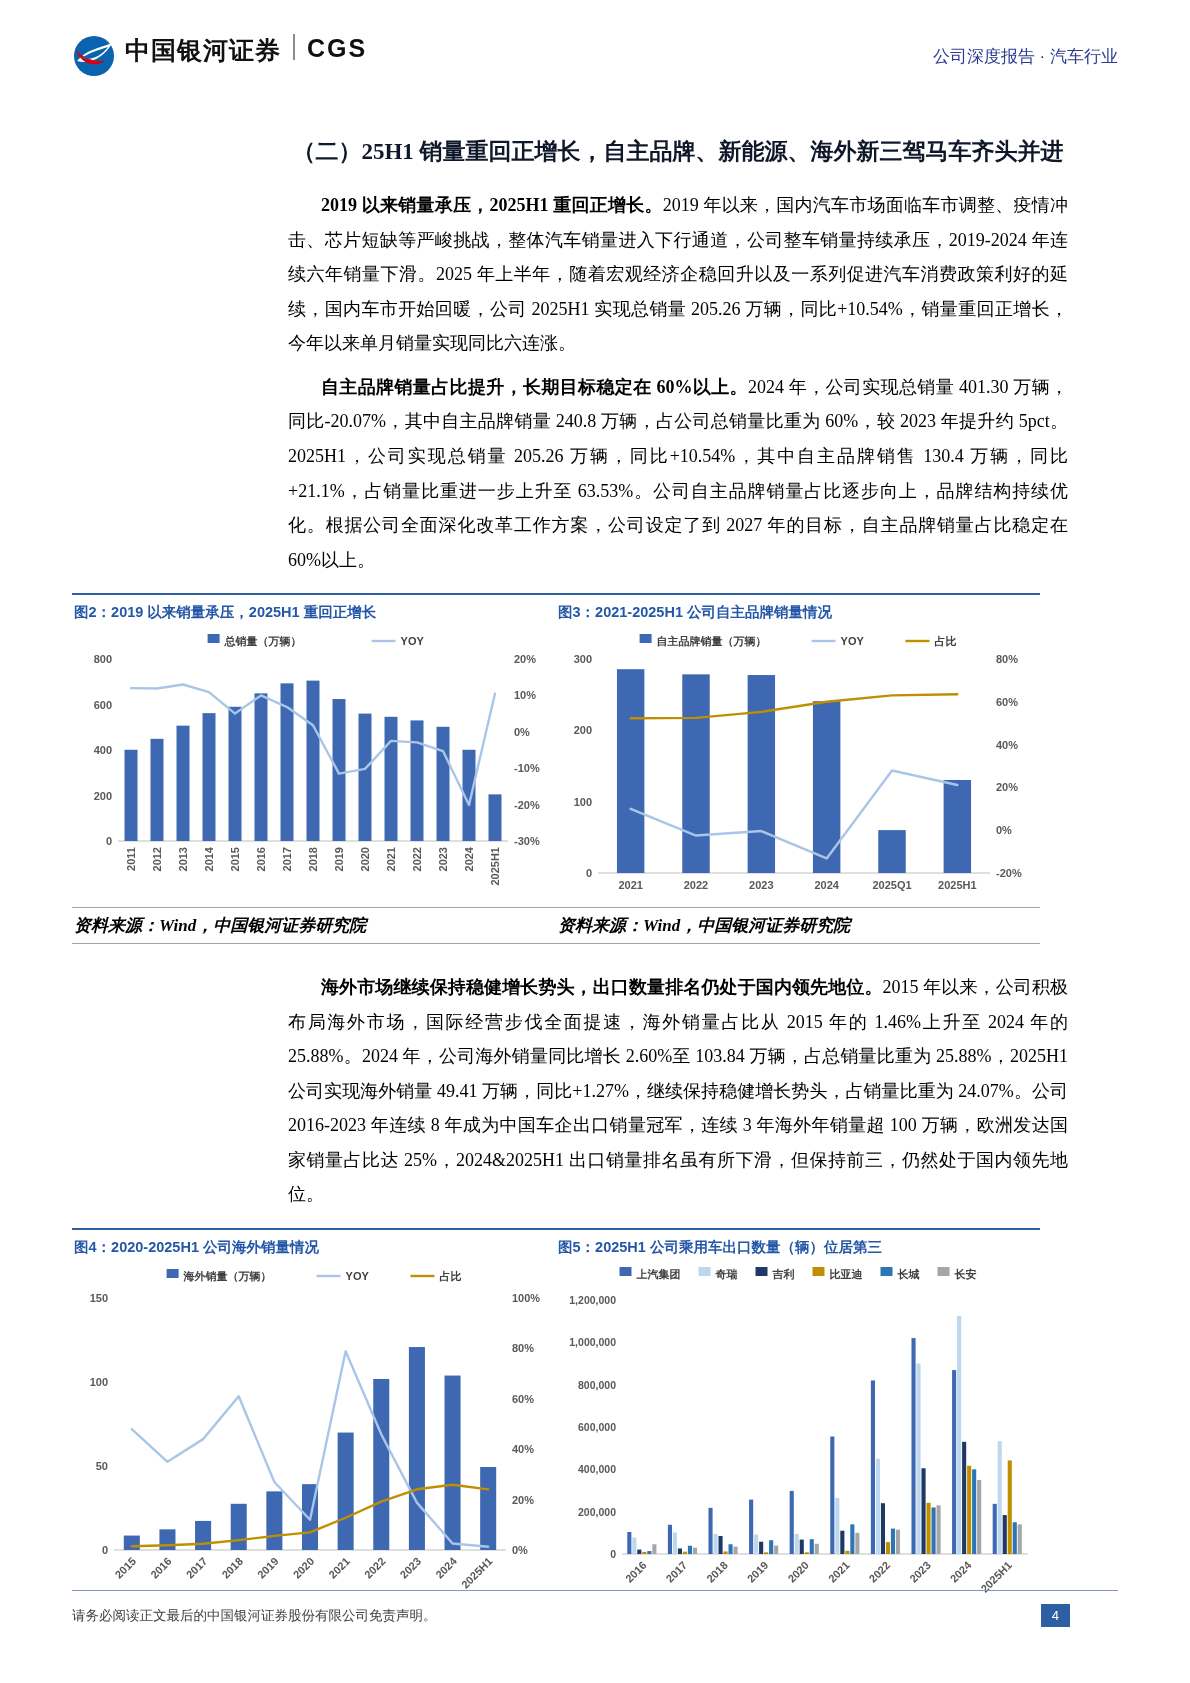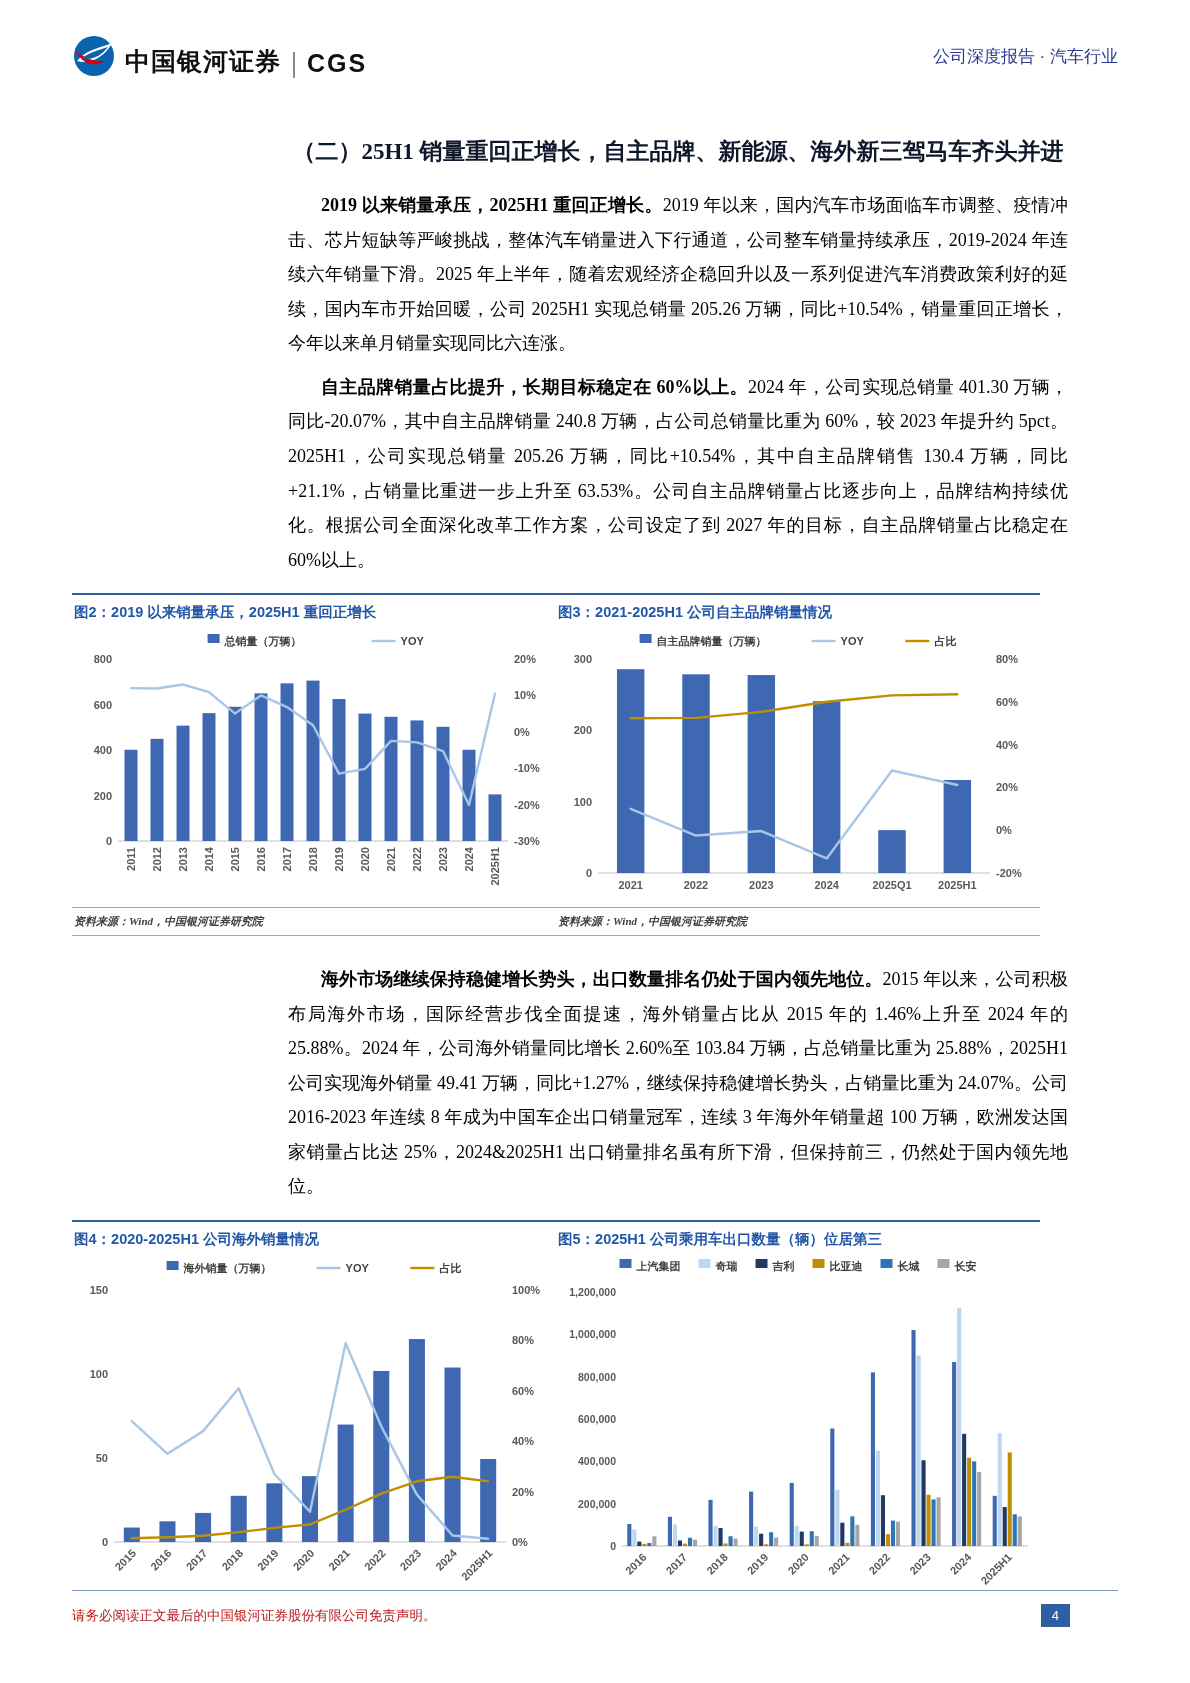--- a/index.html
+++ b/index.html
@@ -2,48 +2,48 @@
 <html><head>
 <meta charset="utf-8">
 <style>
   * { margin:0; padding:0; box-sizing:border-box; }
   html,body { background:#ffffff; }
   body { width:1190px; font-family:"Liberation Serif", serif; color:#000; }
   .page { position:relative; width:1190px; height:1683px; background:#fff; overflow:hidden; }
 
   
   .hdr { display:flex; justify-content:space-between; align-items:center; padding:34px 72px 0 72px; }
-  .brand { display:flex; align-items:flex-end; gap:9px; }
+  .brand { display:flex; align-items:flex-start; gap:9px; }
   .logo { width:44px; height:44px; display:block; }
   .brand-cn { font-family:"Liberation Sans", sans-serif; font-weight:bold; font-size:25px; color:#101010; letter-spacing:1px; }
   .brand-div { width:2px; height:26px; background:#8c8c8c; margin:0 3px; }
   .brand-en { font-family:"Liberation Sans", sans-serif; font-weight:bold; font-size:25px; color:#101010; letter-spacing:2px; }
   .hdr-right { font-size:17px; color:#2b3a90; font-family:Liberation Sans, sans-serif; }
 
   
   .sec-title { margin:58px 122px 0 288px; text-align:center; color:#0f172a; font-size:23px; font-weight:bold; line-height:1.4; }
 
   
   .body-text { margin:20px 122px 0 288px; font-size:18px; line-height:1.92; text-align:justify; color:#000; }
   .body-text p { text-indent:33px; }
   .body-text p + p { margin-top:9px; }
   .body-text b { font-weight:bold; }
 
   
   .fig-row { display:flex; margin:16px 72px 0 72px;font-weight:bold; }
   .fig { width:484px; }
   .fig-cap { border-top:2px solid #2e5fa3; color:#2457a7; font-size:14.5px; padding:8px 2px 7px 2px; font-family:"Liberation Sans", sans-serif; }
   .chart { display:block; }
-  .fig-src { border-top:1px solid #a6a6a6; border-bottom:1px solid #a6a6a6; font-size:11px; font-style:italic; color:#404040; padding:6px 2px; margin-top:6px; }
+  .fig-src { border-top:1px solid #a6a6a6; border-bottom:1px solid #a6a6a6; font-size:17px; font-style:italic; color:#000000; padding:6px 2px; margin-top:6px; }
 
   
   .ftr { position:absolute; left:0; right:0; bottom:56px; padding:0 72px; }
   .ftr-rule { height:1px; background:#8496c4; margin-bottom:13px; }
   .ftr-row { display:flex; justify-content:space-between; align-items:center; }
-  .ftr-disc { font-size:13.5px; color:#b91c1c; }
+  .ftr-disc { font-size:13.5px; color:#404040; }
   .page-num { display:inline-block; background:#2e5fa3; color:#fff; font-size:13px; line-height:1; padding:5px 11px; margin-right:48px; font-family:"Liberation Sans", sans-serif; }
 
   svg text { font-family:"Liberation Sans", sans-serif; }
 </style>
 </head>
 <body>
 
 <div class="page">
 
   <header class="hdr">

